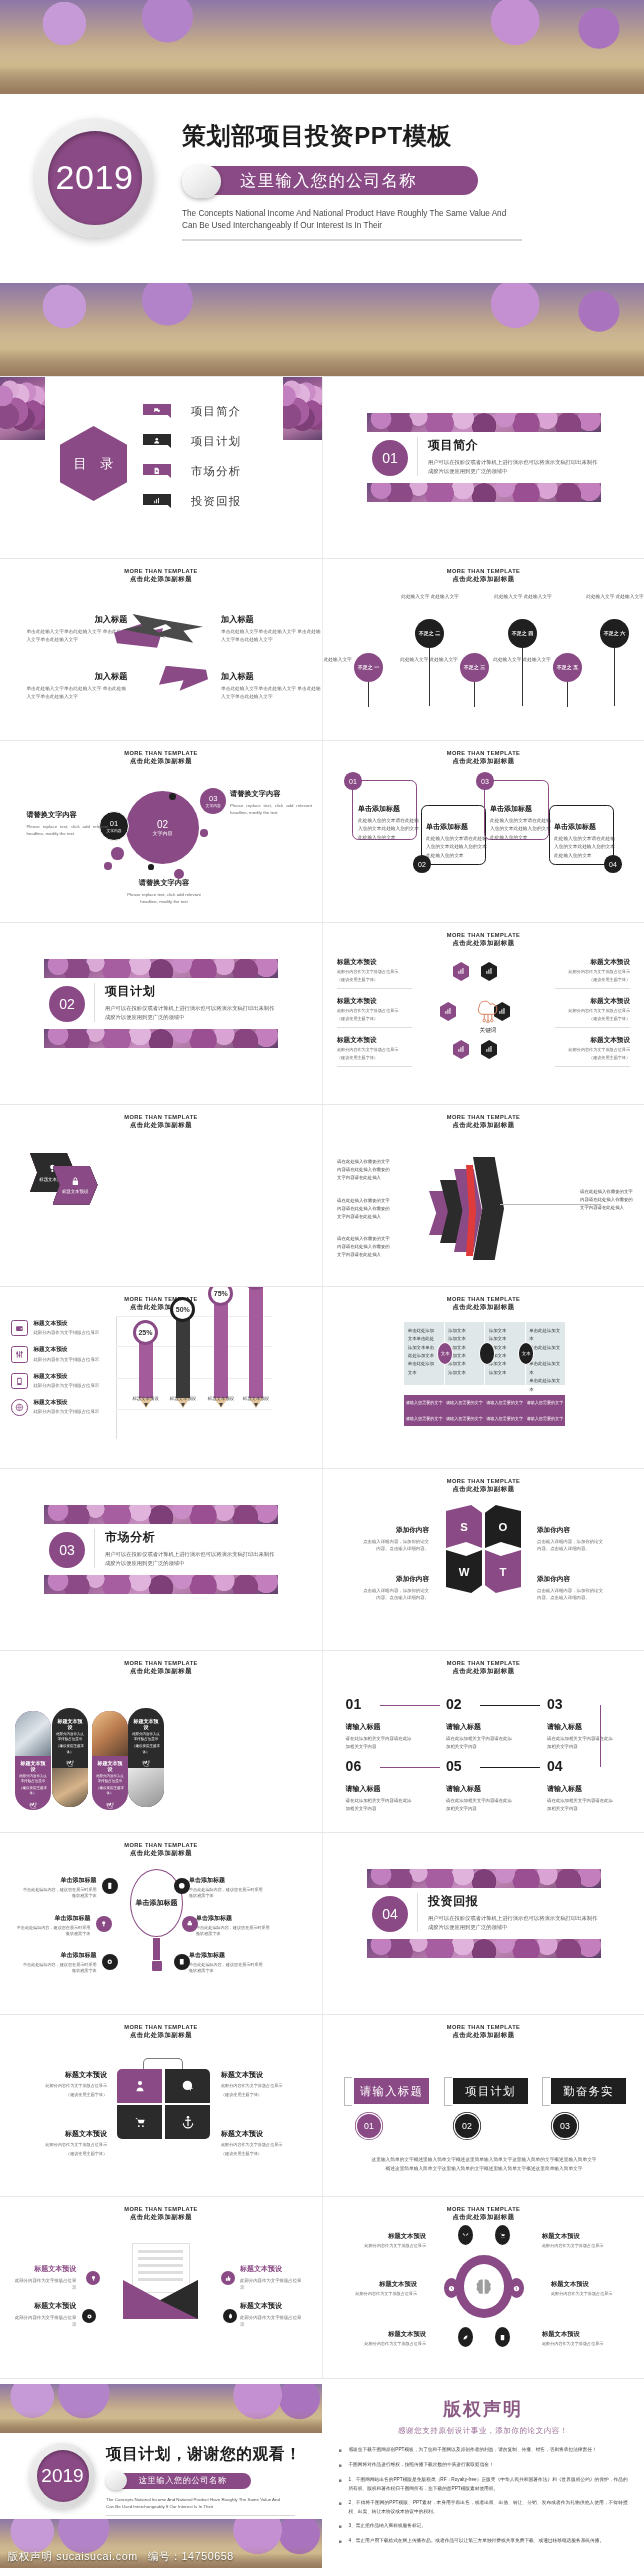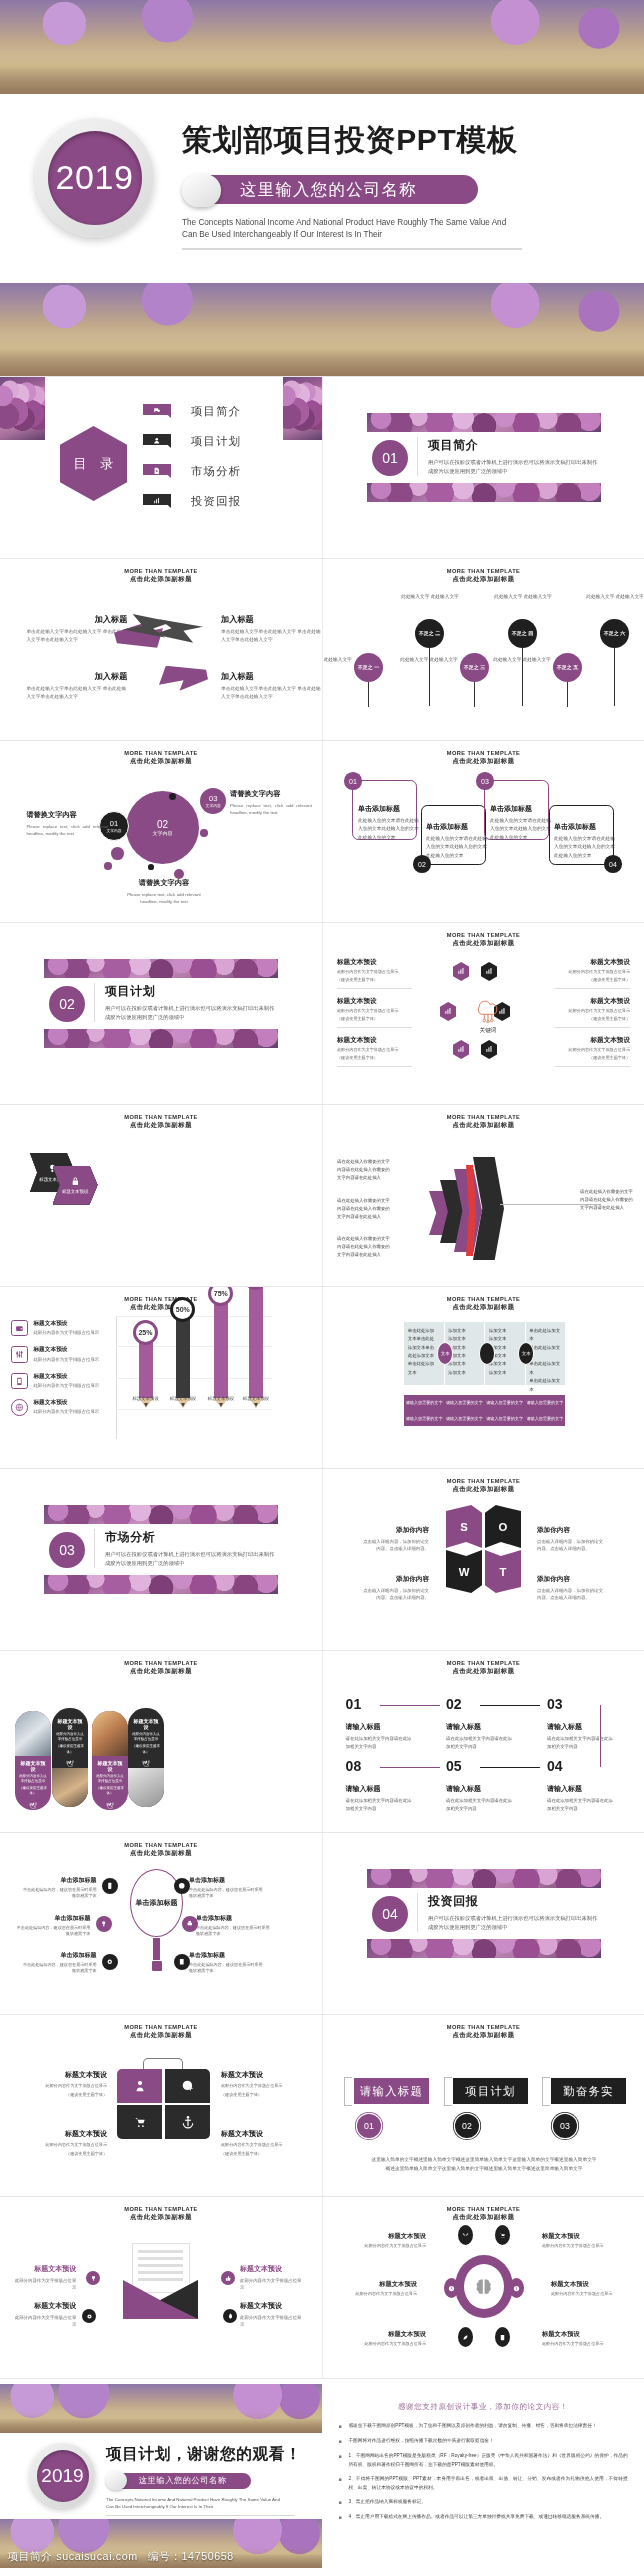--- a/index.html
+++ b/index.html
@@ -47,21 +47,21 @@
     background-repeat:no-repeat;
   }
   .cover-mid { position:absolute; top:94px; left:0; width:644px; height:189px; background:#fff; }
   .year-badge { position:absolute; left:35px; top:24px; width:119px; height:119px; border-radius:50%;
     background:linear-gradient(145deg,#f4f4f4,#d9d9d9); box-shadow:0 3.8px 8.8px rgba(0,0,0,.2);
     display:flex; align-items:center; justify-content:center; }
   .year-inner { width:94px; height:94px; border-radius:50%; background:#8a4a85;
     box-shadow:inset 0 1.9px 5.7px rgba(0,0,0,.35); display:flex; align-items:center; justify-content:center;
     color:#fff; font-size:34px; letter-spacing:0.6px; }
   .cover-text { position:absolute; left:182px; top:26.4px; width:434px; }
-  .cover-title { font-size:30px; font-weight:bold; letter-spacing:0.6px; color:#1d1d1d; white-space:nowrap; }
+  .cover-title { font-size:24px; font-weight:bold; letter-spacing:0.6px; color:#1d1d1d; white-space:nowrap; }
   .cover-pill-wrap { margin-top:14px; position:relative; height:30px; width:296px; }
   .cover-pill { position:absolute; left:14px; top:0; width:282px; height:29px; border-radius:15px;
     background:#8a4a85; display:flex; align-items:center; }
   .cover-pill span { margin-left:44px; color:#fff; font-size:16.4px; letter-spacing:1.3px; }
   .cover-knob { position:absolute; left:0; top:-1.9px; width:39px; height:33px; border-radius:16.4px;
     background:linear-gradient(145deg,#fff,#dcdcdc); box-shadow:0 1.9px 4.4px rgba(0,0,0,.28); }
   .cover-sub { margin-top:11.3px; font-size:8.2px; line-height:1.55; color:#4a4a4a; width:327px; }
   .cover-rule { margin-top:6.3px; width:340px; height:1.3px; background:#d7d7d7; }
 
   
@@ -1062,21 +1062,21 @@
         <div class="no">02</div>
         <h5>请输入标题</h5>
         <p>请在此添加相关文字内容请在此添加相关文字内容</p>
       </div>
       <div class="nf" style="left:224px;top:45px;">
         <div class="no">03</div>
         <h5>请输入标题</h5>
         <p>请在此添加相关文字内容请在此添加相关文字内容</p>
       </div>
       <div class="nf" style="left:22.6px;top:107px;">
-        <div class="no">08</div>
+        <div class="no">06</div>
         <h5>请输入标题</h5>
         <p>请在此添加相关文字内容请在此添加相关文字内容</p>
       </div>
       <div class="nf" style="left:123px;top:107px;">
         <div class="no">05</div>
         <h5>请输入标题</h5>
         <p>请在此添加相关文字内容请在此添加相关文字内容</p>
       </div>
       <div class="nf" style="left:224px;top:107px;">
         <div class="no">04</div>
@@ -1400,26 +1400,27 @@
           <div class="tpill">
               <span>这里输入您的公司名称</span>
             </div>
           <div class="tknob"></div>
         </div>
         <div class="tsub">The Concepts National Income And National Product Have Roughly The Same Value And Can Be Used Interchangeably If Our Interest Is In Their</div>
         <div class="trule"></div>
       </div>
       <div class="band b floral scene"></div>
       <div class="watermark">
-        <span class="w1">项目简介 sucaisucai.com</span>
+        <span class="w1">版权声明 sucaisucai.com</span>
         <span class="w2">编号：14750658</span>
       </div>
     </div>
 
     <div class="copy">
+      <h2>版权声明</h2>
       <div class="sub">感谢您支持原创设计事业，添加你的论文内容！</div>
       <ul>
         <li>
             <span class="dot">■</span>
             <span class="tx">感谢您下载千图网原创PPT模板，为了您和千图网以及原创作者的利益，请勿复制、传播、销售，否则将承担法律责任！</span>
           </li>
         <li>
             <span class="dot">■</span>
             <span class="tx">千图网将对作品进行维权，按照传播下载次数的十倍进行索取赔偿金！</span>
           </li>

